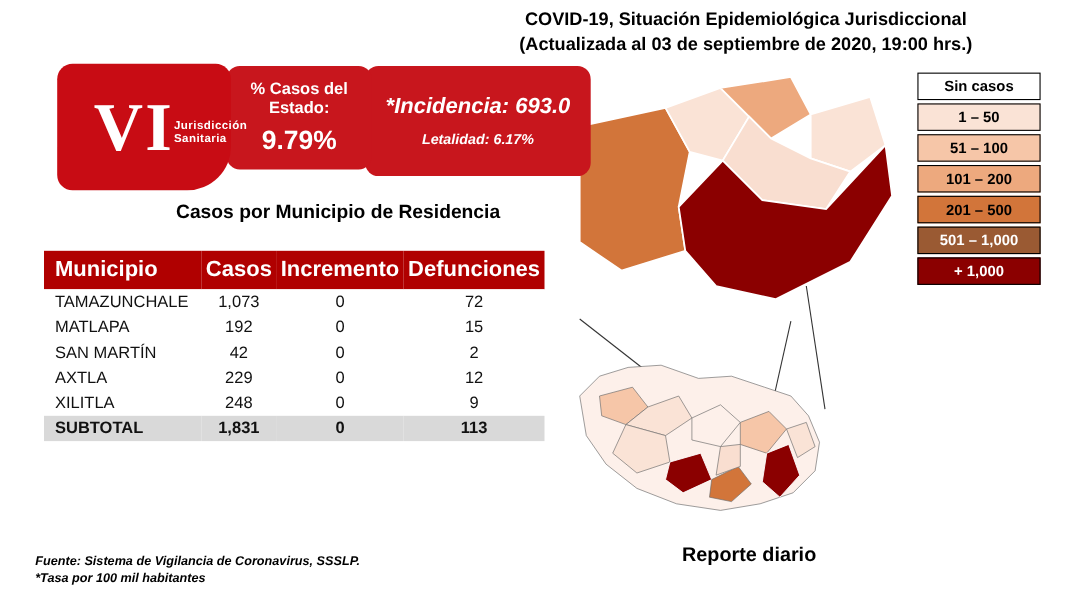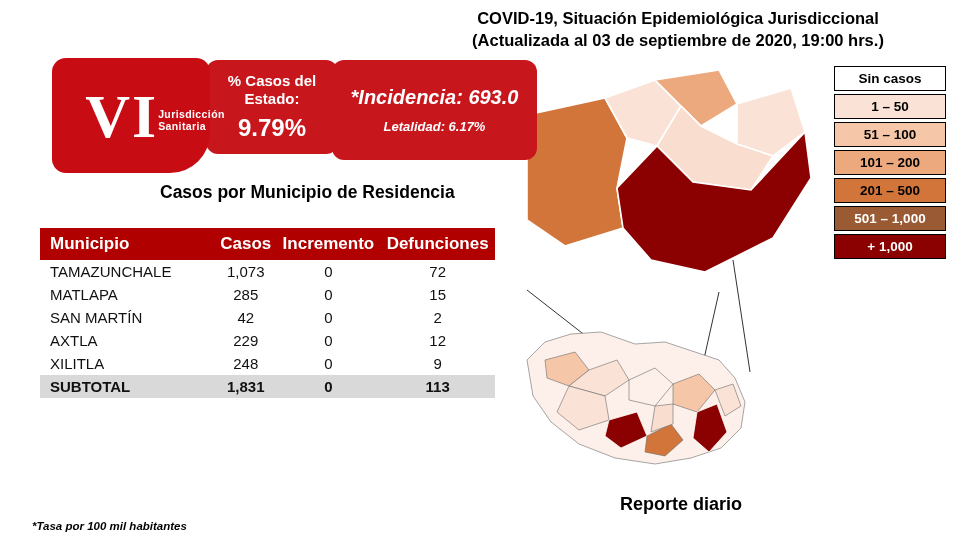--- a/index.html
+++ b/index.html
@@ -109,21 +109,21 @@
     left: 40px; top: 228px;
     width: 455px;
     border-collapse: collapse;
     font-size: 15px;
   }
   .tbl thead th {
     background: #b00000;
     color: #fff;
     font-weight: bold;
     padding: 6px 4px;
-    font-size: 17px;
+    font-size: 20px;
     text-align: center;
     margin-top: 28px;
   }
   .tbl thead th.first { text-align: left; padding-left: 10px; width: 175px; }
   .tbl tbody td {
     background: #ffffff;
     padding: 3px 4px;
     text-align: center;
     font-size: 15px;
     color: #111;
@@ -209,21 +209,21 @@
   </thead>
   <tbody>
     <tr>
       <td class="first">TAMAZUNCHALE</td>
       <td>1,073</td>
       <td>0</td>
       <td>72</td>
     </tr>
     <tr>
       <td class="first">MATLAPA</td>
-      <td>285</td>
+      <td>192</td>
       <td>0</td>
       <td>15</td>
     </tr>
     <tr>
       <td class="first">SAN MARTÍN</td>
       <td>42</td>
       <td>0</td>
       <td>2</td>
     </tr>
     <tr>
@@ -305,14 +305,15 @@
     <path d="M142,376 L166,364 L178,380 L160,396 L140,392 Z" fill="#d2753a"></path>
     <path d="M192,352 L212,344 L222,372 L204,392 L188,378 Z" fill="#8b0000" stroke="#fff" stroke-width="0.8"></path>
     <path d="M150,346 L168,344 L168,364 L146,372 Z" fill="#f9ded0"></path>
     <path d="M210,330 L228,324 L236,346 L220,356 Z" fill="#fae3d6"></path>
   </g>
 </svg>
 
 <div class="report-label">Reporte diario</div>
 
 <div class="footer-note">
+  <div>Fuente: Sistema de Vigilancia  de Coronavirus, SSSLP.</div>
   <div>*Tasa por 100 mil habitantes</div>
 </div>
 
 </body></html>

